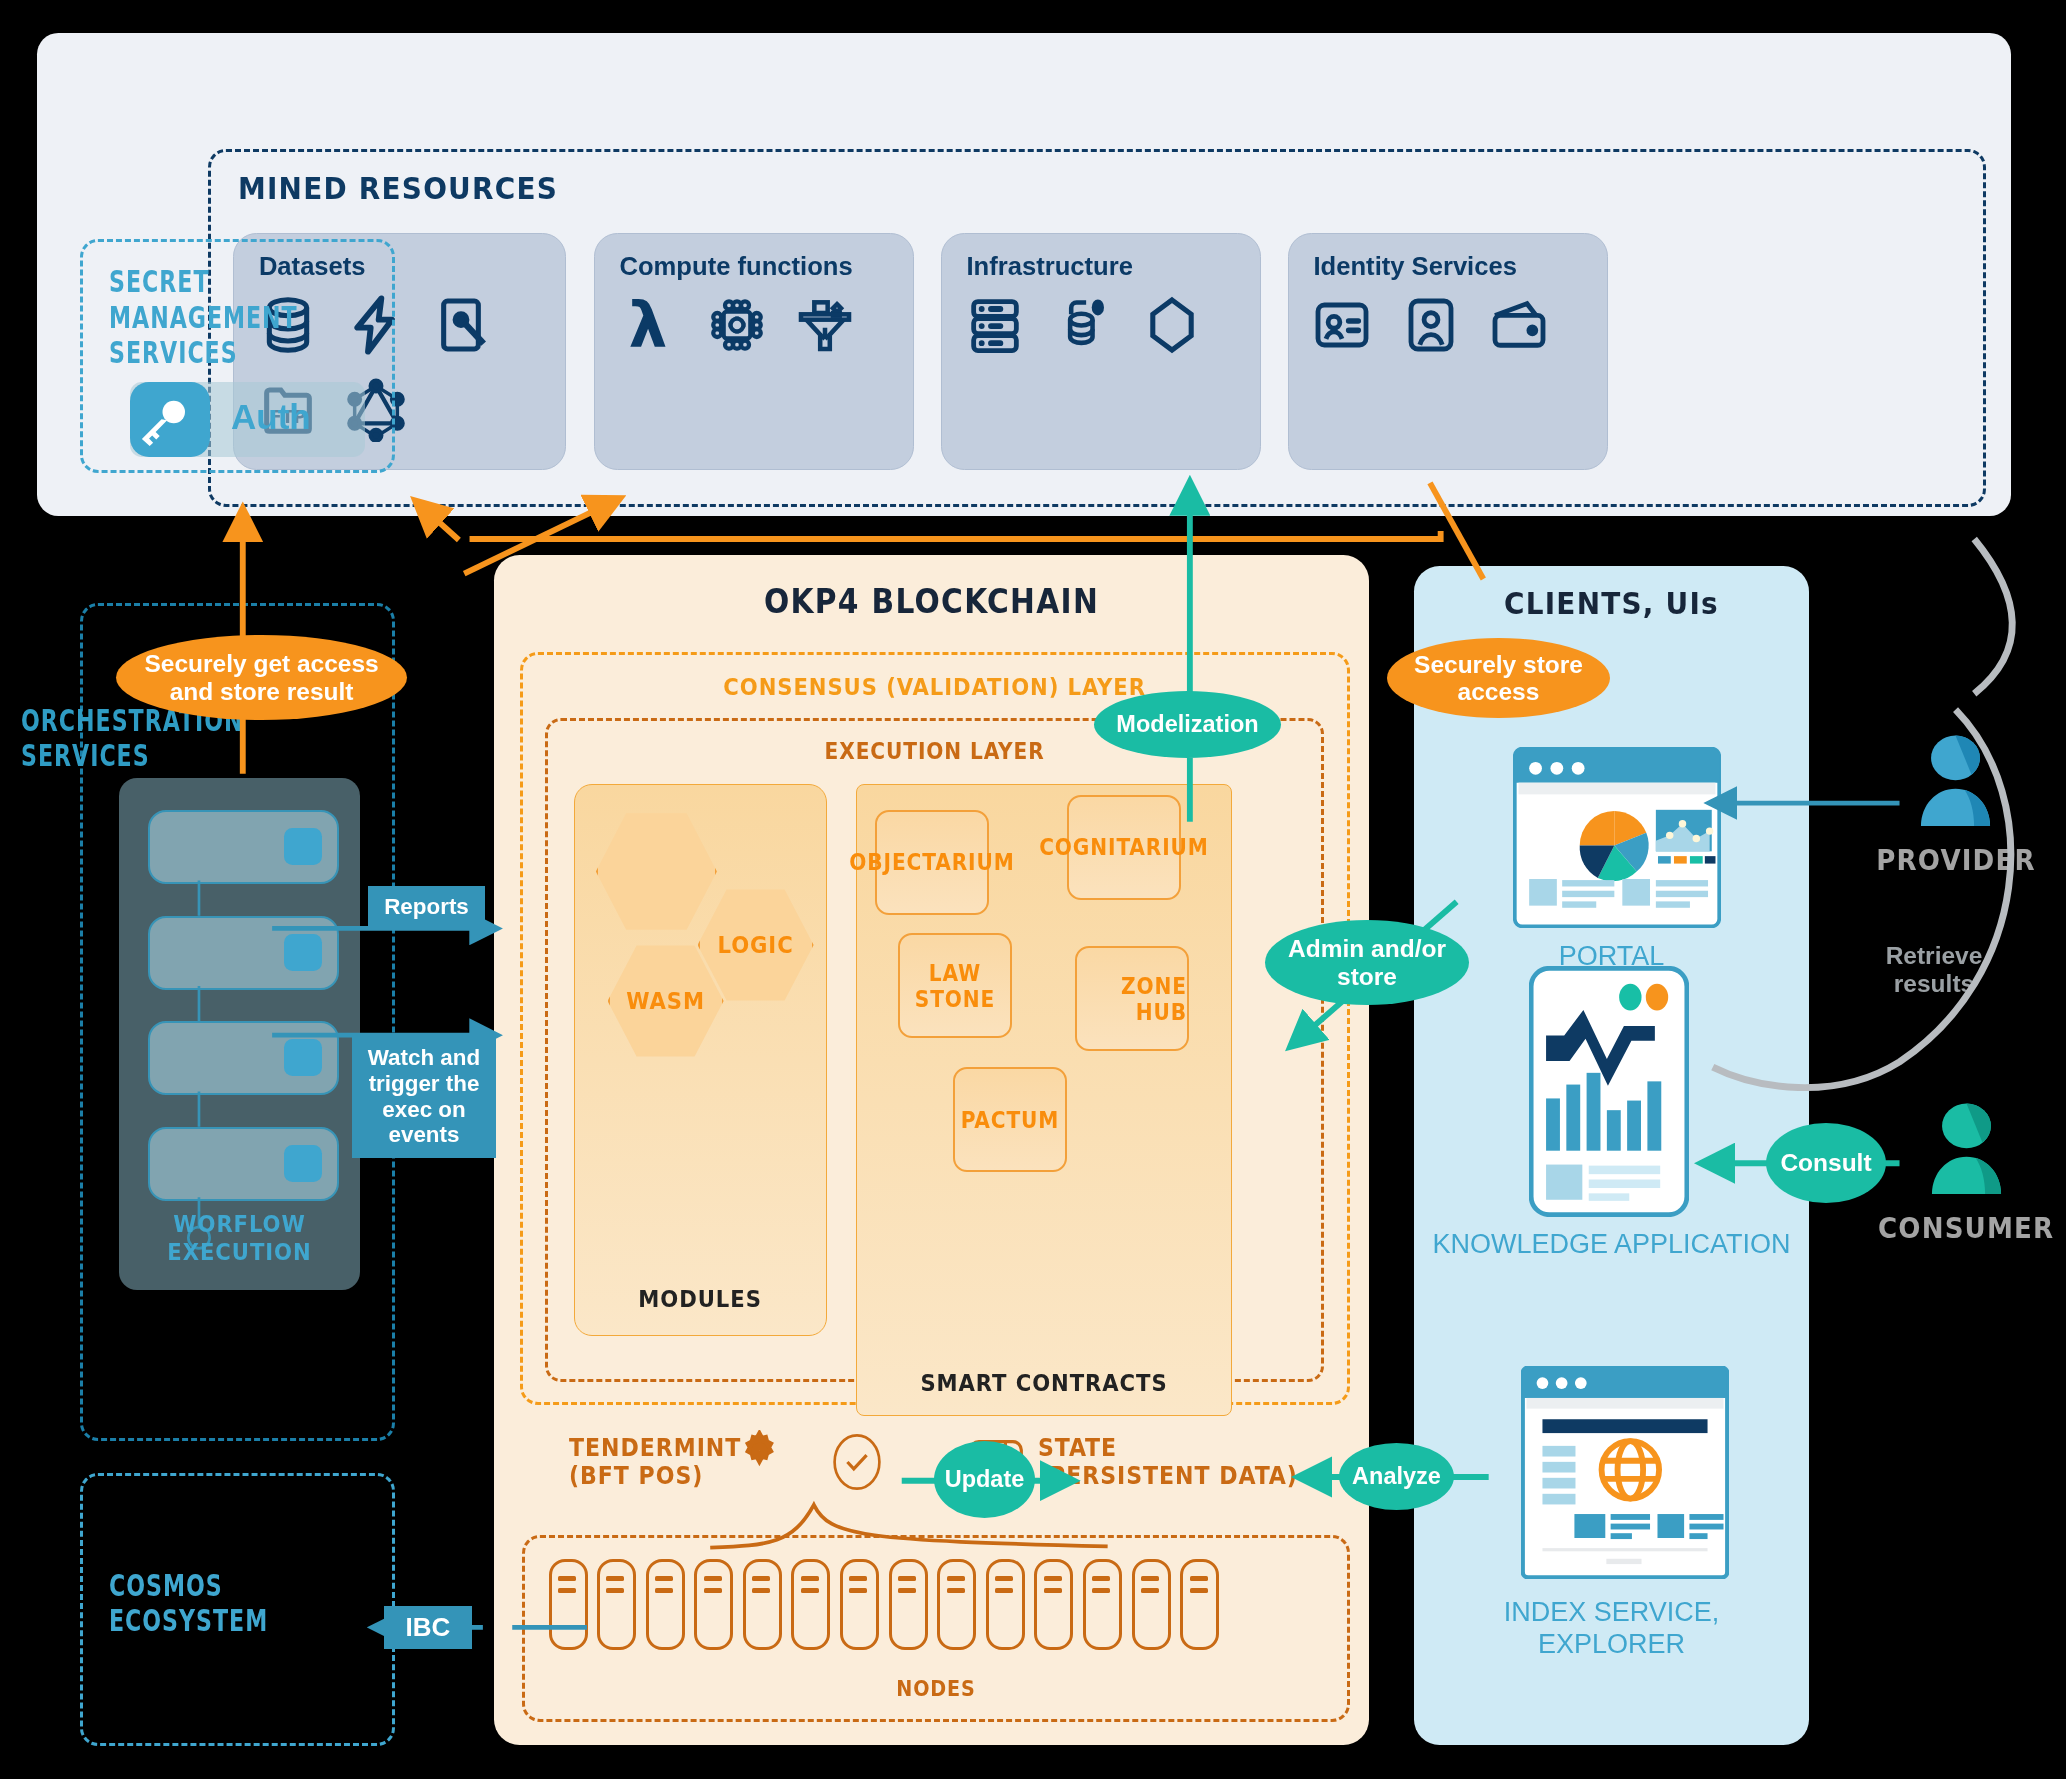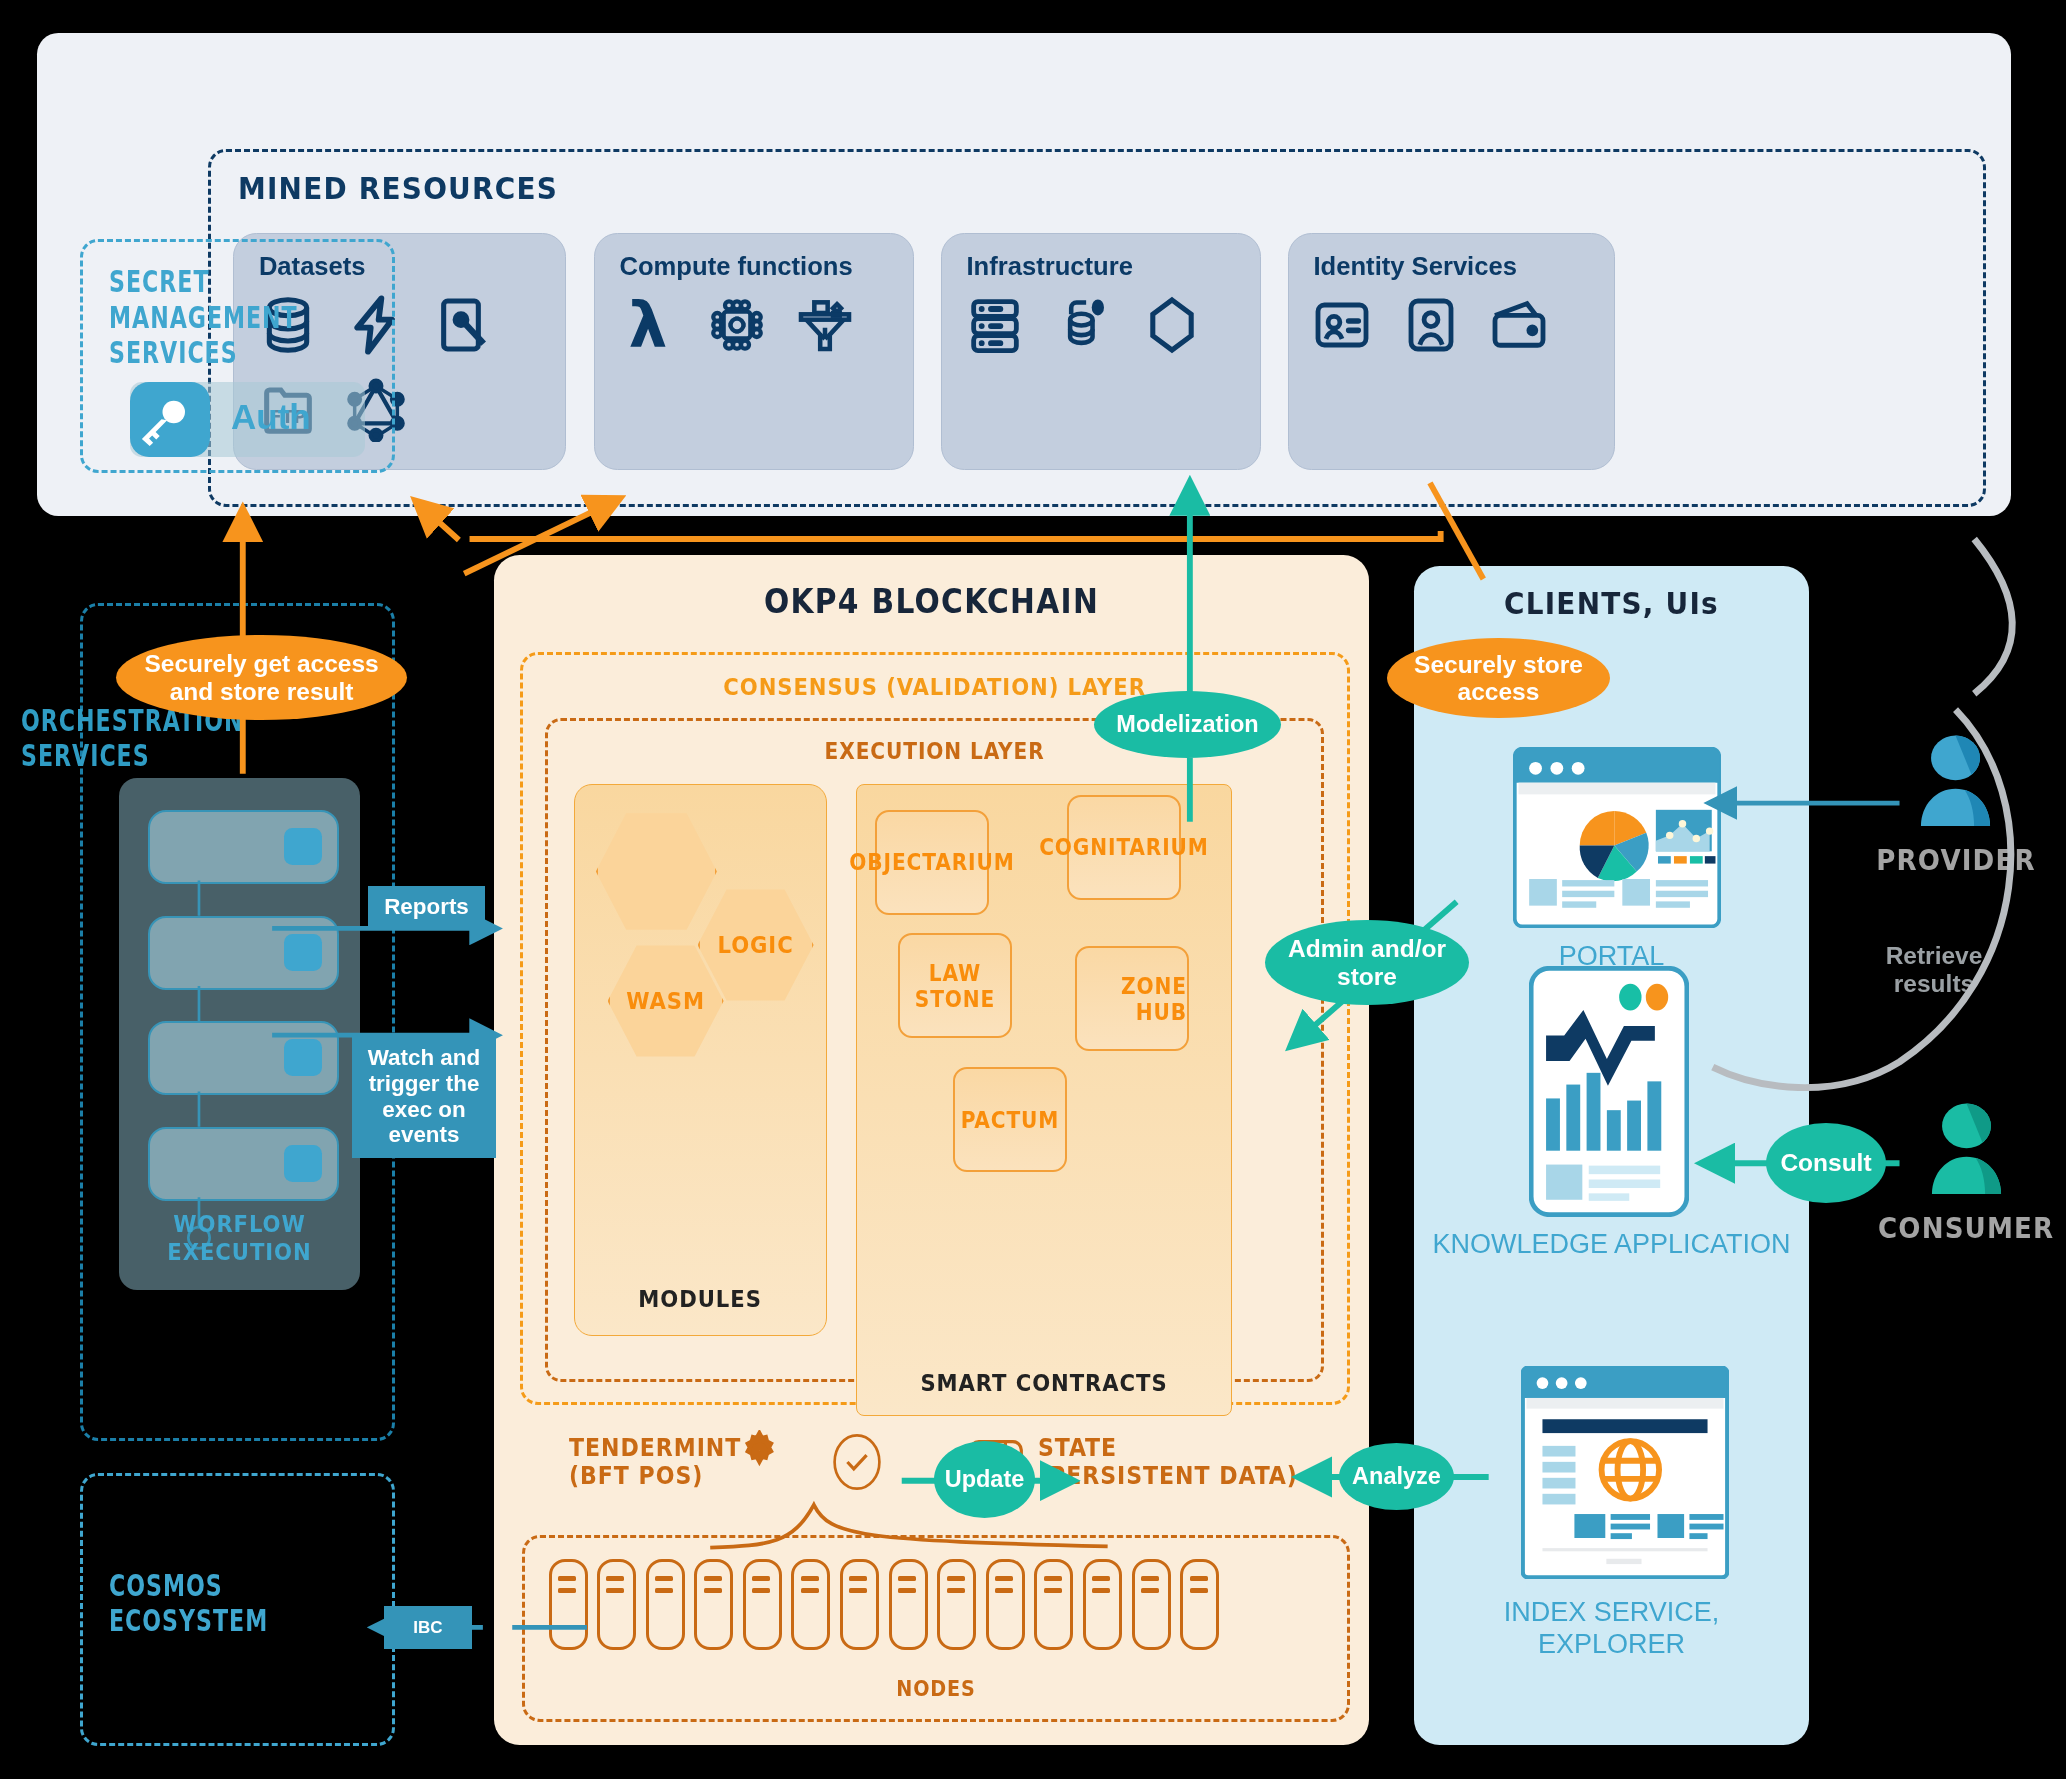--- a/index.html
+++ b/index.html
@@ -199,21 +199,21 @@
               <path d="M6.8 13.6c0 1.2 1.9 2.2 4.2 2.2s4.2-1 4.2-2.2"></path>
               <path d="M7.2 8V5.6A2 2 0 0 1 9.2 3.6h3.6"></path>
               <ellipse cx="17.2" cy="5.4" rx="2.3" ry="3" fill="#0b3a66" stroke="none"></ellipse>
             </svg>
           <svg class="ic" viewBox="0 0 24 24" fill="none" stroke="#0b3a66" stroke-width="1.9">
               <path d="M12 2.6 19.2 8v8L12 21.4 4.8 16V8z"></path>
             </svg>
         </div>
       </div>
 
-      <div class="mcard" style="left:1077px;width:318px;height:235px;padding-left:7px;">
+      <div class="mcard" style="left:1077px;width:318px;height:235px;">
         <h3>Identity Services</h3>
         <div class="icons">
           <svg class="ic" viewBox="0 0 24 24" fill="none" stroke="#0b3a66" stroke-width="1.8">
               <rect x="3" y="4.5" width="18" height="15" rx="2.4"></rect>
               <circle cx="9" cy="11" r="2.2"></circle>
               <path d="M6 17.2c.6-1.8 1.7-2.6 3-2.6s2.4.8 3 2.6"></path>
               <path d="M14.5 10.5h3.6M14.5 14h3.6" stroke-linecap="round" stroke-width="2.1"></path>
             </svg>
           <svg class="ic" viewBox="0 0 24 24" fill="none" stroke="#0b3a66" stroke-width="1.8">
               <rect x="4.5" y="3" width="15" height="18" rx="2.6"></rect>
@@ -573,16 +573,16 @@
   <div class="ell teal" style="left:1094px;top:691px;width:187px;height:67px;font-size:23.5px;">Modelization</div>
 
   <div class="ell teal" style="left:1265px;top:920px;width:189px;height:85px;font-size:24.5px;padding:0 7.5px;">Admin and/or store</div>
 
   <div class="ell teal" style="left:934px;top:1441px;width:101px;height:77px;font-size:23.5px;">Update</div>
 
   <div class="ell teal" style="left:1339px;top:1443px;width:115px;height:67px;font-size:23.5px;">Analyze</div>
 
   <div class="ell teal" style="left:1766px;top:1123px;width:120px;height:80px;font-size:24.5px;">Consult</div>
 
-  <div class="rect-badge" style="left:384px;top:1606px;width:88px;height:43px;font-size:17px;">IBC</div>
+  <div class="rect-badge" style="left:384px;top:1606px;width:88px;height:43px;font-size:26px;">IBC</div>
 
 </div>
 
 
 </body></html>

